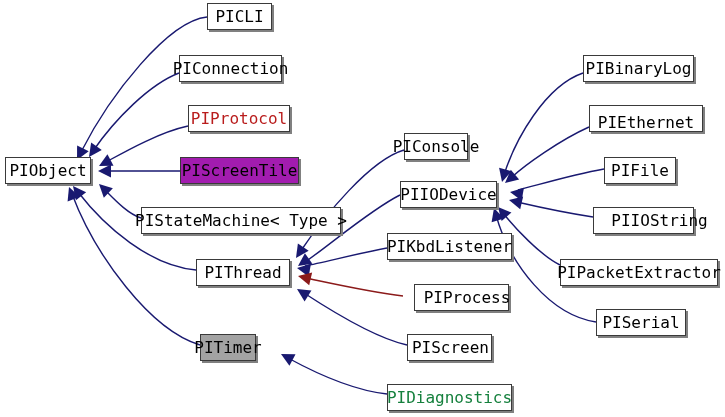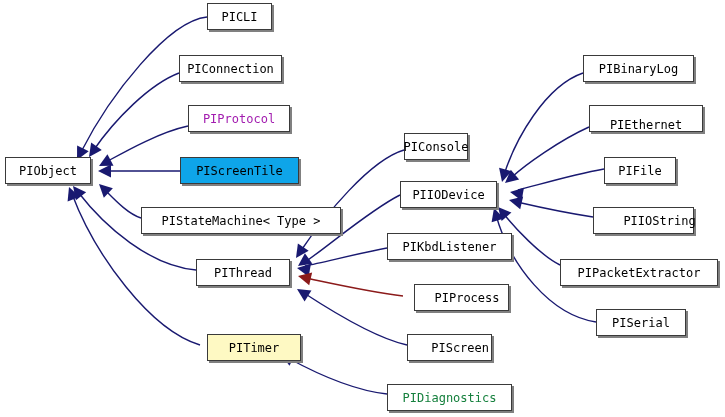--- a/index.html
+++ b/index.html
@@ -26,21 +26,21 @@
     position: absolute;
     box-sizing: border-box;
     background: #ffffff;
     border: 1px solid #3a3a3a;
     box-shadow: 2px 2px 0 0 #808080;
     display: flex;
     align-items: center;
     justify-content: center;
     color: #000000;
     font-family: "DejaVu Sans Mono", "Liberation Mono", monospace;
-    font-size: 12px;
+    font-size: 16px;
     line-height: 1;
     letter-spacing: 0px;
     white-space: nowrap;
     z-index: 5;
   }
   .node-label {
     display: block;
     padding: 0 2px;
   }
 </style>
@@ -98,32 +98,32 @@
       <div class="node-box" style="left: 5px; top: 157px; width: 86px; height: 27px; border-color: rgb(58, 58, 58); background: rgb(255, 255, 255); box-shadow: rgb(128, 128, 128) 2px 2px 0px 0px;">
         <span class="node-label" style="color: rgb(0, 0, 0);">PIObject</span>
       </div>
       <div class="node-box" style="left: 207px; top: 3px; width: 65px; height: 27px; border-color: rgb(58, 58, 58); background: rgb(255, 255, 255); box-shadow: rgb(128, 128, 128) 2px 2px 0px 0px;">
         <span class="node-label" style="color: rgb(0, 0, 0);">PICLI</span>
       </div>
       <div class="node-box" style="left: 179px; top: 55px; width: 103px; height: 27px; border-color: rgb(58, 58, 58); background: rgb(255, 255, 255); box-shadow: rgb(128, 128, 128) 2px 2px 0px 0px;">
         <span class="node-label" style="color: rgb(0, 0, 0);">PIConnection</span>
       </div>
       <div class="node-box" style="left: 188px; top: 105px; width: 102px; height: 27px; border-color: rgb(58, 58, 58); background: rgb(255, 255, 255); box-shadow: rgb(128, 128, 128) 2px 2px 0px 0px;">
-        <span class="node-label" style="color: #a21caf;">PIProtocol</span>
+        <span class="node-label" style="color: #b91c1c;">PIProtocol</span>
       </div>
-      <div class="node-box" style="left: 180px; top: 157px; width: 119px; height: 27px; border-color: rgb(58, 58, 58); background: #0ea5e9; box-shadow: rgb(128, 128, 128) 2px 2px 0px 0px;">
+      <div class="node-box" style="left: 180px; top: 157px; width: 119px; height: 27px; border-color: rgb(58, 58, 58); background: #a21caf; box-shadow: rgb(128, 128, 128) 2px 2px 0px 0px;">
         <span class="node-label" style="color: rgb(0, 0, 0);">PIScreenTile</span>
       </div>
       <div class="node-box" style="left: 141px; top: 207px; width: 200px; height: 27px; border-color: rgb(58, 58, 58); background: rgb(255, 255, 255); box-shadow: rgb(128, 128, 128) 2px 2px 0px 0px;">
         <span class="node-label" style="color: rgb(0, 0, 0);">PIStateMachine&lt; Type &gt;</span>
       </div>
       <div class="node-box" style="left: 196px; top: 259px; width: 94px; height: 27px; border-color: rgb(58, 58, 58); background: rgb(255, 255, 255); box-shadow: rgb(128, 128, 128) 2px 2px 0px 0px;">
         <span class="node-label" style="color: rgb(0, 0, 0);">PIThread</span>
       </div>
-      <div class="node-box" style="left: 207px; top: 334px; width: 94px; height: 27px; border-color: rgb(58, 58, 58); background: #fef9c3; box-shadow: rgb(128, 128, 128) 2px 2px 0px 0px;">
+      <div class="node-box" style="left: 200px; top: 334px; width: 56px; height: 27px; border-color: rgb(58, 58, 58); background: #a3a3a3; box-shadow: rgb(128, 128, 128) 2px 2px 0px 0px;">
         <span class="node-label" style="color: rgb(0, 0, 0);">PITimer</span>
       </div>
       <div class="node-box" style="left: 404px; top: 133px; width: 64px; height: 27px; border-color: rgb(58, 58, 58); background: rgb(255, 255, 255); box-shadow: rgb(128, 128, 128) 2px 2px 0px 0px;">
         <span class="node-label" style="color: rgb(0, 0, 0);">PIConsole</span>
       </div>
       <div class="node-box" style="left: 400px; top: 181px; width: 97px; height: 27px; border-color: rgb(58, 58, 58); background: rgb(255, 255, 255); box-shadow: rgb(128, 128, 128) 2px 2px 0px 0px;">
         <span class="node-label" style="color: rgb(0, 0, 0);">PIIODevice</span>
       </div>
       <div class="node-box" style="left: 387px; top: 233px; width: 125px; height: 27px; border-color: rgb(58, 58, 58); background: rgb(255, 255, 255); box-shadow: rgb(128, 128, 128) 2px 2px 0px 0px;">
         <span class="node-label" style="color: rgb(0, 0, 0);">PIKbdListener</span>

